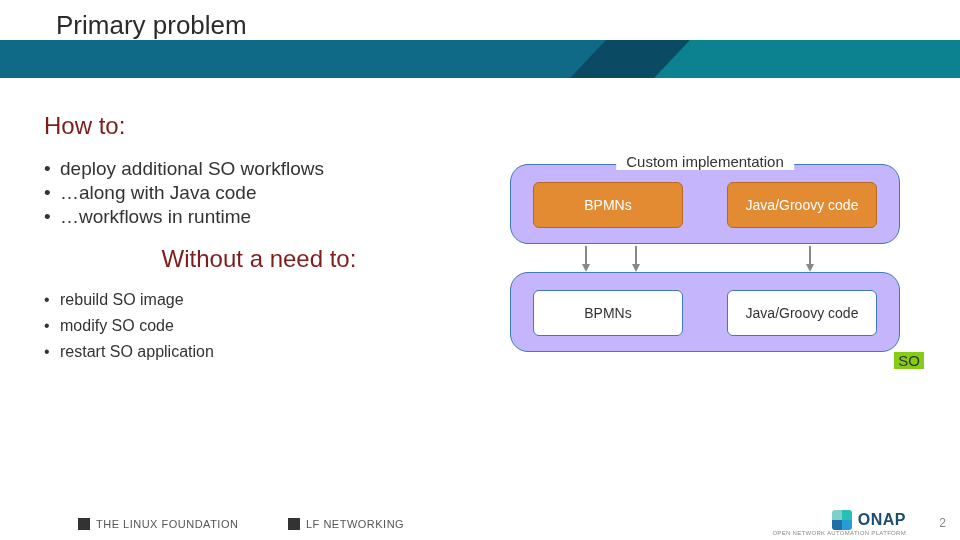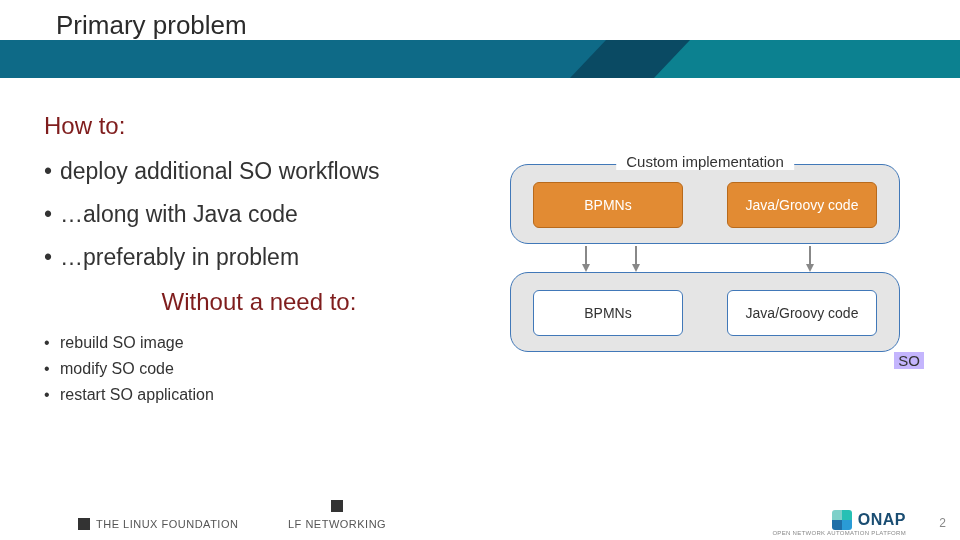--- a/index.html
+++ b/index.html
@@ -12,38 +12,38 @@
   .chevC { position:absolute; top:40px; right:270px; width:120px; height:38px; background:#0a4a63;
            clip-path: polygon(30% 0, 100% 0, 70% 100%, 0 100%); }
 
   .title { position: absolute; left: 28px; top: 10px; font-size: 26px; color: #2b2b2b; margin-left: 28px; }
 
   
   .col-left { position: absolute; left: 44px; top: 112px; width: 430px; }
   .subhead { font-size: 24px; color: #7f1d1d; margin-bottom: 18px; font-weight: 400; }
   .subhead2 { margin-top: 17px; text-align: center; }
   ul.bul { list-style: none; }
-  ul.bul li { font-size: 23px; color: #333; margin: 16px 0; padding-left: 16px; position: relative; }
+  ul.bul li { font-size: 19px; color: #333; margin: 2px 0; padding-left: 16px; position: relative; }
   ul.bul li::before { content: "•"; position: absolute; left: 0; top: 0; }
   ul.bul.small li { font-size: 16px; margin: 8px 0; }
 
   
   .diag { position: absolute; left: 510px; top: 164px; width: 420px; height: 230px; }
 
   .outer1, .outer2 {
     position: absolute; border: 1.5px solid #4178b8; border-radius: 18px;
-    width: 390px; height: 80px; background: #e5e5e5;
+    width: 390px; height: 80px; background: #c4b5fd;
   }
   .outer1 { top: 0; left: 0; }
   .outer2 { top: 108px; left: 0; }
   .outer-label {
     position: absolute; top: -12px; left: 50%; transform: translateX(-50%);
     background: #fff; padding: 0 10px; font-size: 15px; color: #333;
   }
-  .so-label { position: absolute; top: 188px; right: 6px; font-size: 15px; color: #333; background:#c4b5fd; padding:0 4px; }
+  .so-label { position: absolute; top: 188px; right: 6px; font-size: 15px; color: #333; background:#84cc16; padding:0 4px; }
 
   .box {
     position: absolute; width: 150px; height: 46px; border-radius: 6px;
     display: flex; align-items: center; justify-content: center;
     font-size: 14px; text-align: center; line-height: 1.15;
   }
   .box.orange { background: #e28b33; color: #fff; border: 1px solid #b86a1c; }
   .box.white  { background: #fff; color: #333; border: 1.5px solid #4178b8; }
 
   .outer1 .box.left  { top: 17px; left: 22px; }
@@ -62,21 +62,21 @@
   }
   .arrow.a1 { top: 100px; left: 72px; }
   .arrow.a2 { top: 100px; left: 122px; }
   .arrow.a3 { top: 100px; left: 296px; }
 
   
   .footer { position: absolute; left: 0; bottom: 0; width: 960px; height: 42px; }
   .logo { position: absolute; bottom: 10px; display: flex; align-items: center; gap: 6px; font-size: 11px; letter-spacing: .5px; color: #555; margin-left: 28px; }
   .logo .sq { width: 12px; height: 12px; background: #333; }
   .logo.lf1 { left: 50px; }
-  .logo.lf2 { left: 260px; flex-direction: column; }
+  .logo.lf2 { left: 260px; }
   .logo.onap { right: 54px; font-size: 16px; font-weight: 700; color: #1a4d72; text-align: center; }
   .logo.onap .ico {
     width: 20px; height: 20px; border-radius: 3px;
     background: conic-gradient(#26c0b4 0 25%, #2a9bd6 25% 50%, #1f6fa8 50% 75%, #7ed0c9 75% 100%);
   }
   .onap-sub { position:absolute; right:54px; bottom:4px; font-size:6px; color:#888; letter-spacing:.3px;}
   .pagenum { position: absolute; right: 14px; bottom: 10px; font-size: 12px; color: #888; }
 </style>
 </head>
 <body>
@@ -87,21 +87,21 @@
   <div class="chevB"></div>
   <div class="chevC"></div>
 
   <div class="title">Primary problem</div>
 
   <div class="col-left">
     <div class="subhead">How to:</div>
     <ul class="bul">
       <li>deploy additional SO workflows</li>
       <li>…along with Java code</li>
-      <li>…preferably in problem</li>
+      <li>…workflows in runtime</li>
     </ul>
 
     <div class="subhead subhead2">Without a need to:</div>
     <ul class="bul small">
       <li>rebuild SO image</li>
       <li>modify SO code</li>
       <li>restart SO application</li>
     </ul>
   </div>
 

